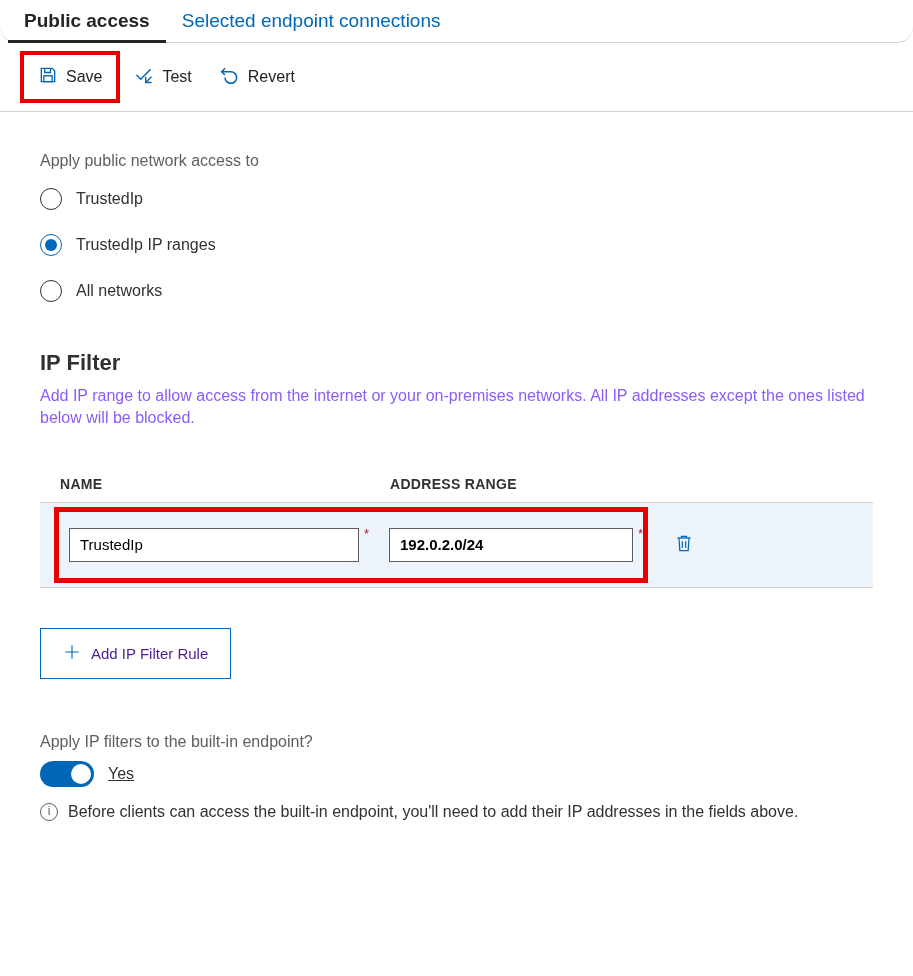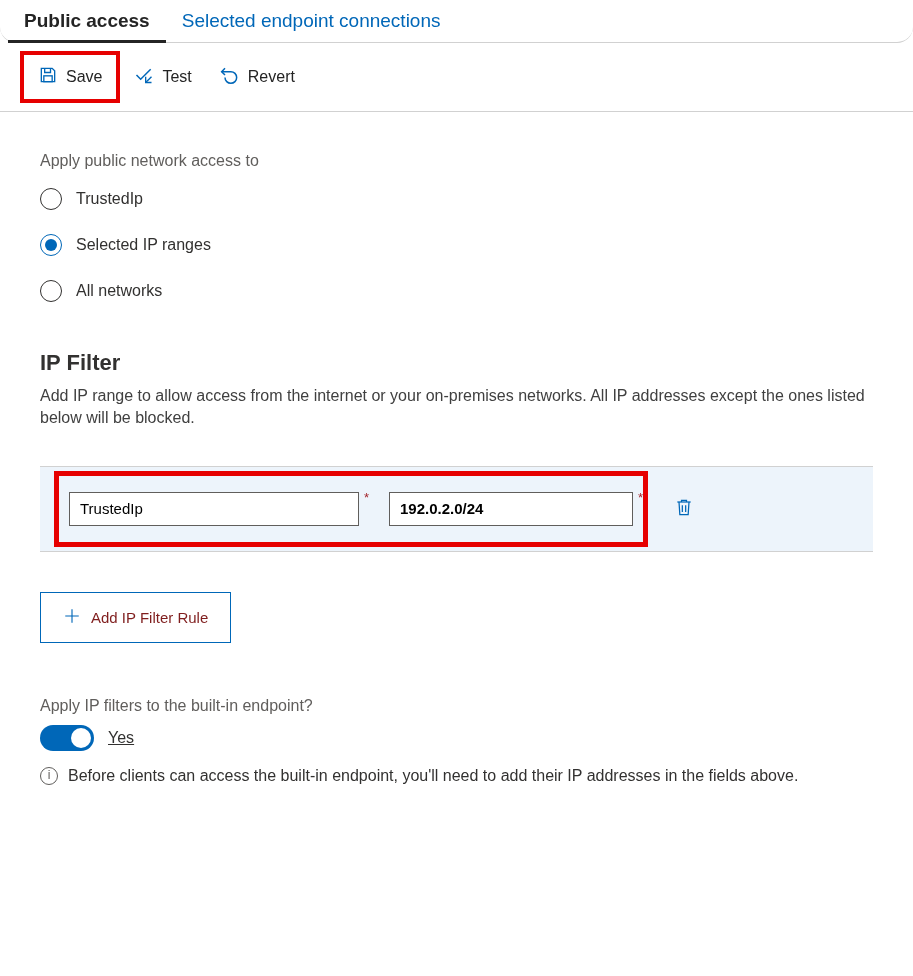--- a/index.html
+++ b/index.html
@@ -52,21 +52,21 @@
   .radio-circle {
     width: 22px; height: 22px; border: 1px solid #323130; border-radius: 50%;
     display: flex; align-items: center; justify-content: center;
   }
   .radio-item.selected .radio-circle { border-color: #0067b8; }
   .radio-dot {
     width: 12px; height: 12px; border-radius: 50%; background: #0067b8; display:none;
   }
   .radio-item.selected .radio-dot { display:block; }
   .h2 { font-size: 22px; font-weight: 600; margin-bottom: 9px; }
-  .desc { font-size: 16px; color: #404040; line-height: 1.4; margin-bottom: 36px; max-width: 840px;}
+  .desc { font-size: 16px; color: #8b5cf6; line-height: 1.4; margin-bottom: 36px; max-width: 840px;}
   .ip-table-head {
     display:flex; padding: 10px 20px; font-size:14px; font-weight:600; letter-spacing:0.3px;
   }
   .col-name { width: 330px; }
   .col-addr { width: 260px; }
   .ip-row-outer {
     background: #edf4fb;
     border-top:1px solid #d1d1d1;
     border-bottom:1px solid #d1d1d1;
     padding: 4px 0 4px 14px;
@@ -92,21 +92,21 @@
   }
   .text-input.name { width: 290px; }
   .text-input.addr { width: 244px; font-weight: bold; }
   .delete-cell { padding-left: 22px; }
   .trash-btn { background:none; border:none; cursor:pointer; padding:4px;}
   .trash-btn svg { width:20px; height:22px; stroke:#0067b8; fill:none; stroke-width:1.5;}
   .add-btn {
     margin-top: 40px;
     border: 1px solid #0067b8;
     background:#fff;
-    color:#7f1d1d;
+    color:#4c1d95;
     font-size:15px;
     font-weight:400;
     padding: 14px 22px;
     display:inline-flex;
     align-items:center;
     gap:10px;
     cursor:pointer;
   }
   .add-btn svg { width:18px; height:18px; stroke:#0067b8; stroke-width:1.5; }
   .bottom-block { margin-top: 54px; }
@@ -173,32 +173,36 @@
   <div class="section-label">Apply public network access to</div>
   <div class="radio-group">
     <div class="radio-item">
       <span class="radio-circle"></span>
       <span>TrustedIp</span>
     </div>
     <div class="radio-item selected">
       <span class="radio-circle">
           <span class="radio-dot"></span>
         </span>
-      <span>Selected IP ranges</span>
+      <span>TrustedIp IP ranges</span>
     </div>
     <div class="radio-item">
       <span class="radio-circle"></span>
       <span>All networks</span>
     </div>
   </div>
 
   
   <div class="h2">IP Filter</div>
   <div class="desc">Add IP range to allow access from the internet or your on-premises networks. All IP addresses except the ones listed below will be blocked.</div>
 
+  <div class="ip-table-head">
+    <div class="col-name">NAME</div>
+    <div class="col-addr">ADDRESS RANGE</div>
+  </div>
 
   <div class="ip-row-outer">
     <div class="ip-row-highlight">
       <div class="field-wrap">
         <input class="text-input name" value="TrustedIp" style="">
         <span class="req-star">*</span>
       </div>
       <div class="field-wrap">
         <input class="text-input addr" value="192.0.2.0/24" style="">
         <span class="req-star">*</span>

